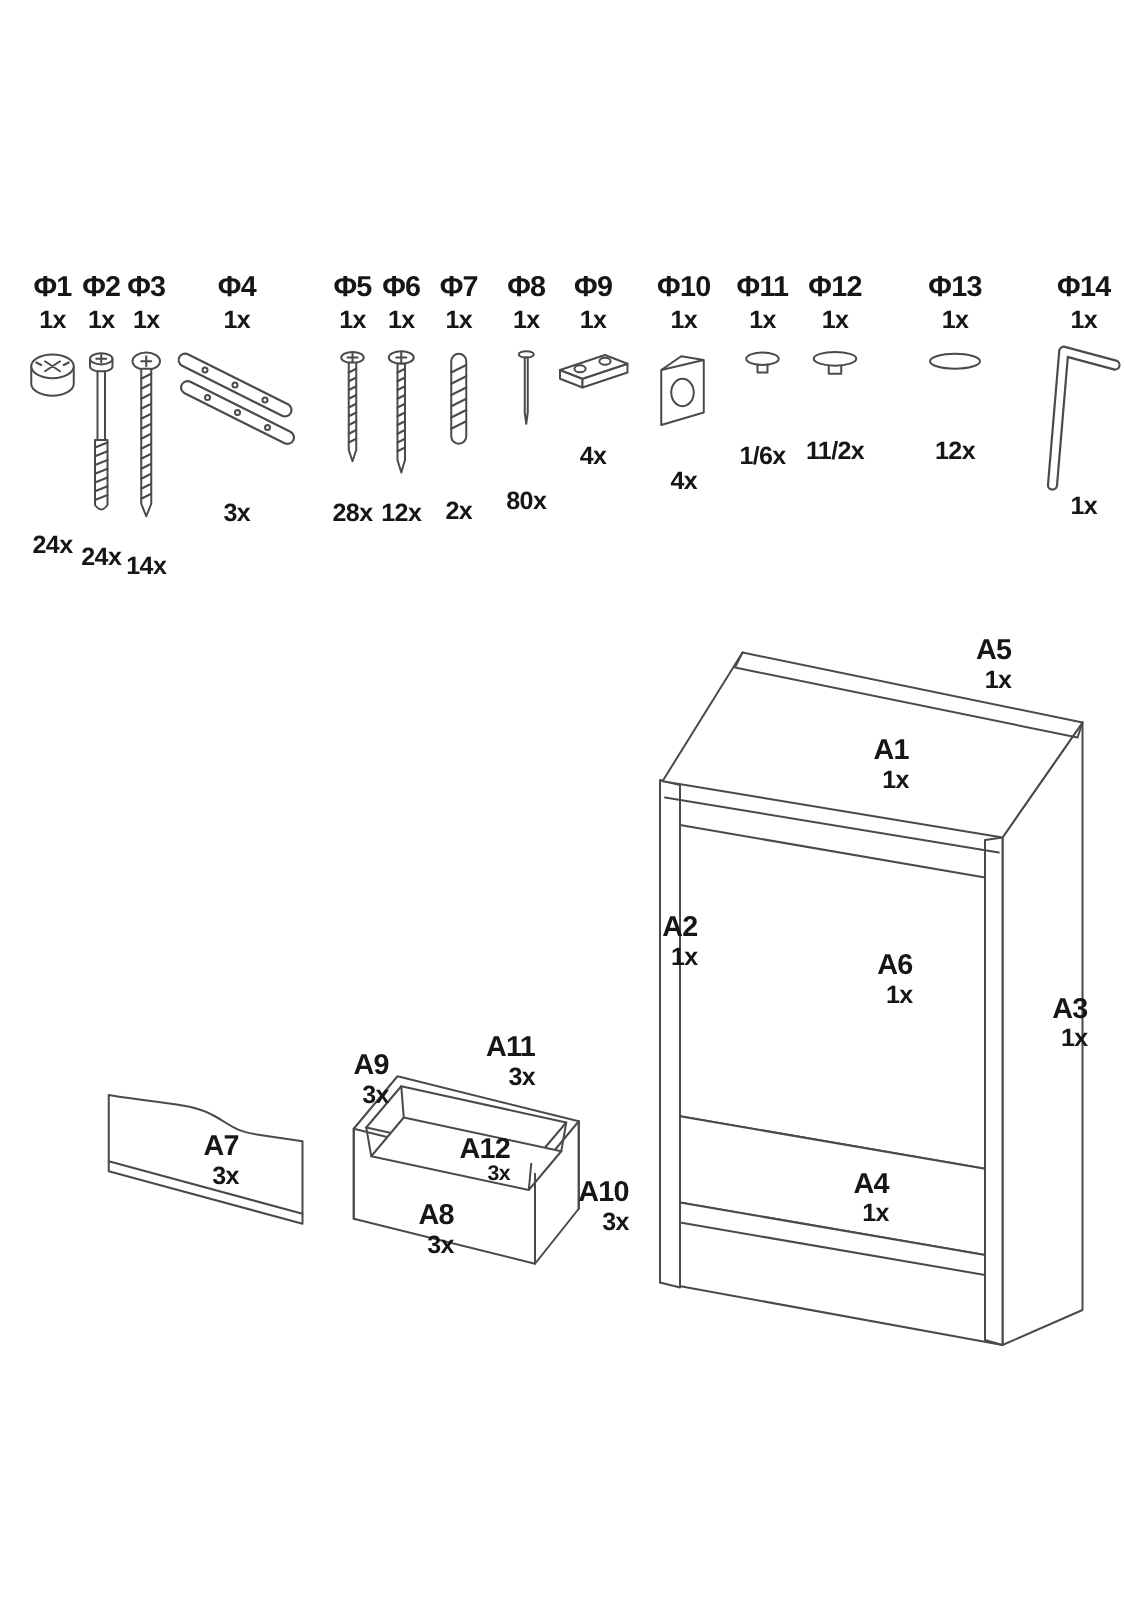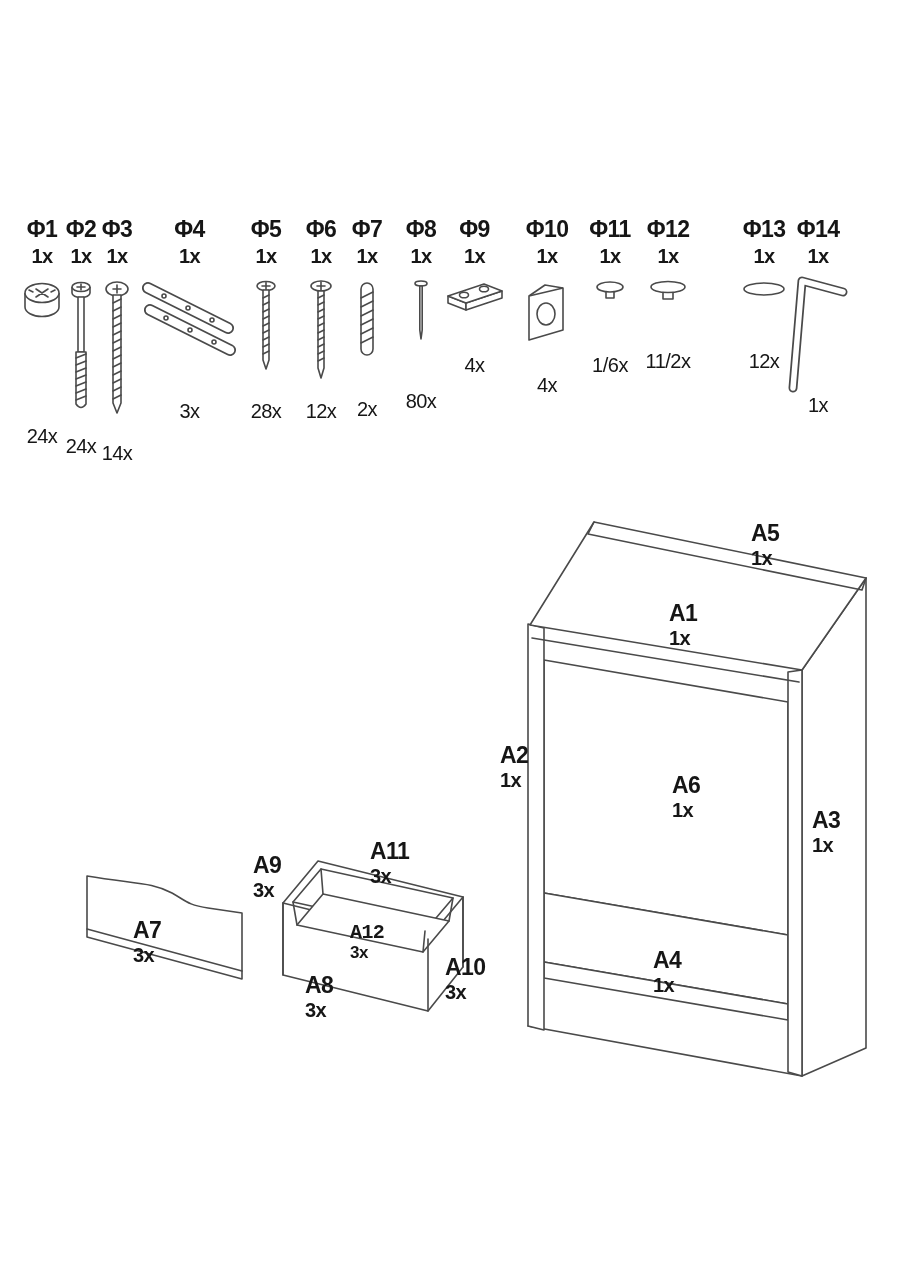--- a/index.html
+++ b/index.html
@@ -5,27 +5,27 @@
   * { margin:0; padding:0; box-sizing:border-box; }
   html,body { background:#fff; }
   body { font-family:"Liberation Sans", sans-serif; color:#161616; }
   .canvas { position:relative; width:900px; height:1240px; background:#ffffff; overflow:hidden; }
 
   
   .hw { position:absolute; top:215px; text-align:center; }
   .hw-id   { font-size:23px; font-weight:bold; letter-spacing:-0.6px; line-height:28px; white-space:nowrap; }
   .hw-unit { font-size:20px; font-weight:bold; letter-spacing:-0.5px; line-height:27px; }
   .hw-iconbox { position:relative; display:flex; justify-content:center; align-items:flex-start; padding-top:10px; }
-  .hw-qty  { font-size:20px; font-weight:normal; letter-spacing:-0.5px; line-height:26px; white-space:nowrap; }
+  .hw-qty  { font-size:20px; font-weight:bold; letter-spacing:-0.5px; line-height:26px; white-space:nowrap; }
 
   
-  .plabel { position:absolute; width:58px; text-align:left;margin-top:14px; }
+  .plabel { position:absolute; width:58px; text-align:right; }
   .plabel .pid  { font-size:23px; font-weight:bold; letter-spacing:-0.6px; line-height:26px; }
   .plabel .pqty { font-size:20px; font-weight:bold; letter-spacing:-0.5px; line-height:24px; }
-  .plabel.small .pid  { font-size:20px; line-height:21px;font-family:Liberation Mono, monospace; }
+  .plabel.small .pid  { font-size:23px; line-height:21px; }
   .plabel.small .pqty { font-size:17px; line-height:20px; }
 
   svg { display:block; }
   .ln { stroke:#4a4a4a; stroke-width:1.6; fill:none; stroke-linecap:round; stroke-linejoin:round; }
   .fc { stroke:#4a4a4a; stroke-width:1.6; fill:#ffffff; stroke-linejoin:round; }
   .diagram { position:absolute; left:0; top:0; }
 </style>
 </head>
 <body>
 
@@ -89,21 +89,21 @@
           <path d="M8,30 L88,70" stroke="#4a4a4a" stroke-width="12" fill="none" stroke-linecap="round"></path>
           <path d="M8,30 L88,70" stroke="#ffffff" stroke-width="8.5" fill="none" stroke-linecap="round"></path>
           <circle class="ln" cx="24" cy="38" r="2"></circle>
             <circle class="ln" cx="48" cy="50" r="2"></circle>
             <circle class="ln" cx="72" cy="62" r="2"></circle>
         </svg>
       </div>
       <div class="hw-qty">3x</div>
     </div>
 
-    <div class="hw" style="left:240px;width:52px">
+    <div class="hw" style="left:256px;width:52px">
       <div class="hw-id">Φ5</div>
       <div class="hw-unit">1x</div>
       <div class="hw-iconbox" style="height:128px">
         <svg width="22" height="92" viewBox="0 0 22 92">
           <ellipse class="fc" cx="11" cy="6" rx="9" ry="4.5"></ellipse>
           <path class="ln" d="M11,2.5 v7 M7,6 h8"></path>
           <path class="fc" d="M8,10 H14 V80 L11,89 L8,80 Z"></path>
           <path class="ln" d="M8,18 L14,15 M8,25 L14,22 M8,32 L14,29 M8,39 L14,36 M8,46 L14,43 M8,53 L14,50 M8,60 L14,57 M8,67 L14,64 M8,74 L14,71"></path>
         </svg>
       </div>
@@ -204,21 +204,21 @@
       <div class="hw-id">Φ13</div>
       <div class="hw-unit">1x</div>
       <div class="hw-iconbox" style="height:78px">
         <svg width="46" height="18" viewBox="0 0 46 18">
           <ellipse class="fc" cx="23" cy="9" rx="20" ry="6"></ellipse>
         </svg>
       </div>
       <div class="hw-qty">12x</div>
     </div>
 
-    <div class="hw" style="left:785px;width:66px">
+    <div class="hw" style="left:834px;width:66px">
       <div class="hw-id">Φ14</div>
       <div class="hw-unit">1x</div>
       <div class="hw-iconbox" style="height:122px;padding-top:4px">
         <svg width="62" height="120" viewBox="0 0 62 120">
           <path d="M56,18 L15,7 L6,114" stroke="#4a4a4a" stroke-width="9" fill="none" stroke-linecap="round" stroke-linejoin="round"></path>
           <path d="M56,18 L15,7 L6,114" stroke="#ffffff" stroke-width="5.5" fill="none" stroke-linecap="round" stroke-linejoin="round"></path>
         </svg>
       </div>
       <div class="hw-qty">1x</div>
     </div>

